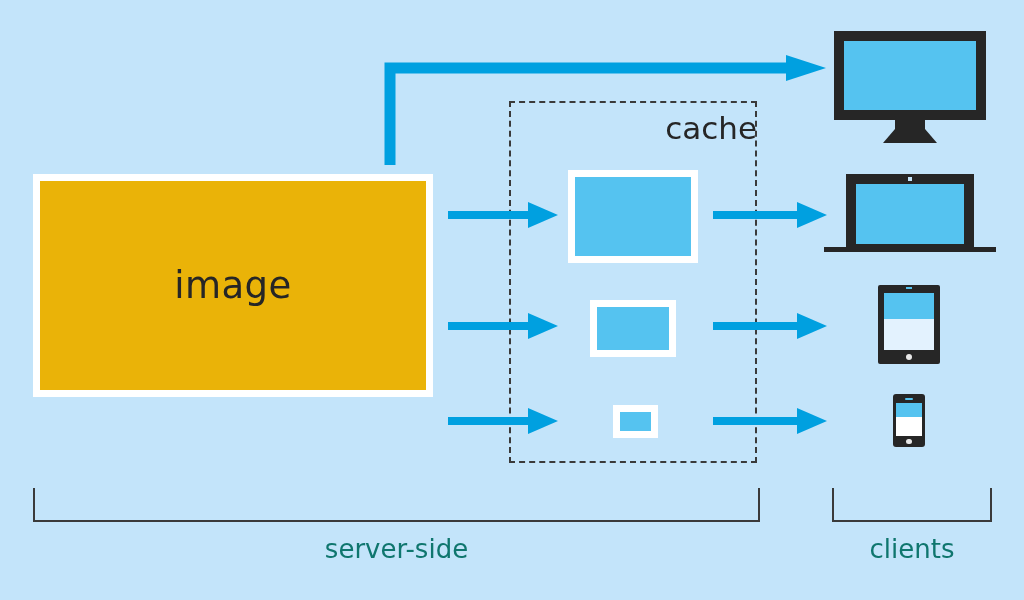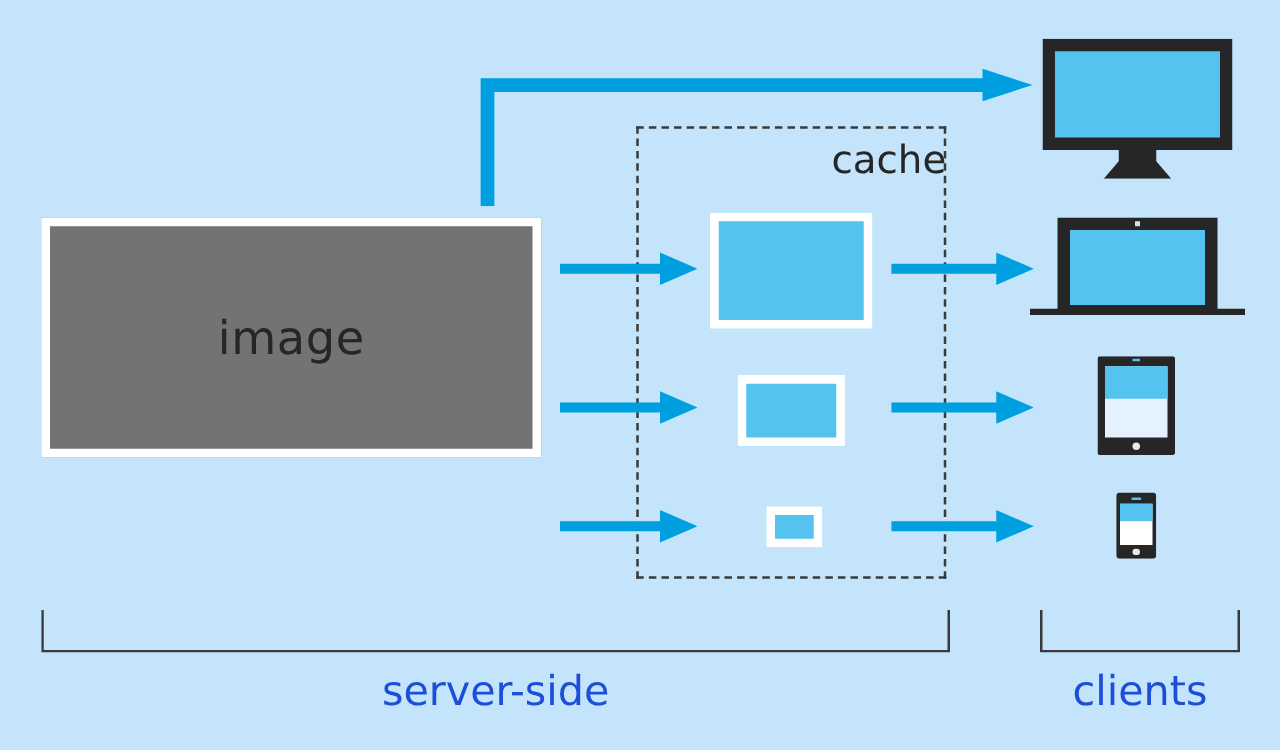--- a/index.html
+++ b/index.html
@@ -18,22 +18,22 @@
     height: 600px;
     background: #c3e4fa;
   }
   .abs { position: absolute; }
 
   
   #image-block {
     left: 33px;
     top: 174px;
     width: 400px;
-    height: 192px;
-    background: #737373;
+    height: 223px;
+    background: #eab308;
     border: 7px solid #ffffff;
     box-sizing: border-box;
     display: flex;
     align-items: center;
     justify-content: center;
   }
   #image-label {
     font-size: 37px;
     color: #262626;
     letter-spacing: 0.5px;
@@ -91,22 +91,22 @@
   #device-phone   { left: 893px; top: 394px; width: 32px;  height: 53px; }
   .device svg { display: block; width: 100%; height: 100%; }
 
   
   .bracket { height: 34px; }
   .bracket svg { display: block; }
   #bracket-server  { left: 33px;  top: 488px; width: 727px; }
   #bracket-clients { left: 832px; top: 488px; width: 160px; }
 
   .caption {
-    font-size: 33px;
-    color: #1d4ed8;
+    font-size: 26px;
+    color: #0f766e;
     text-align: center;
     line-height: 1;
   }
   #caption-server  { left: 33px;  top: 536px; width: 727px; }
   #caption-clients { left: 832px; top: 536px; width: 160px; }
 </style>
 </head>
 <body>
 
 <div id="stage">

